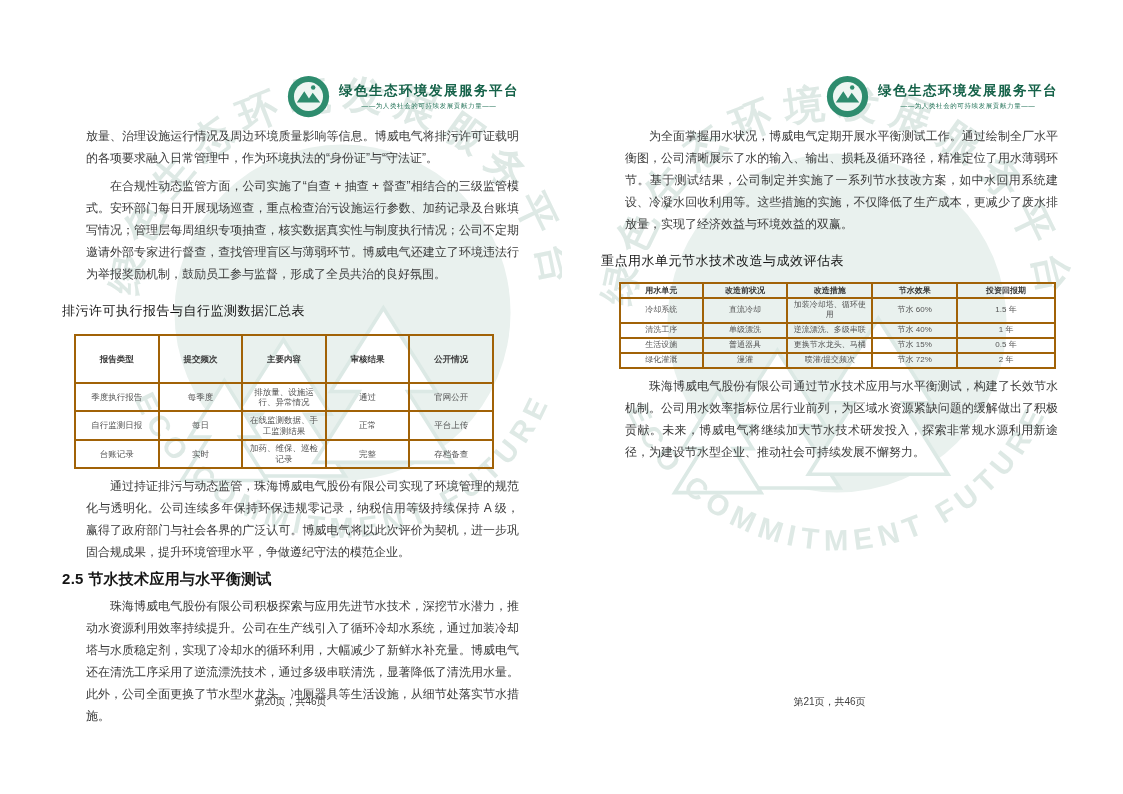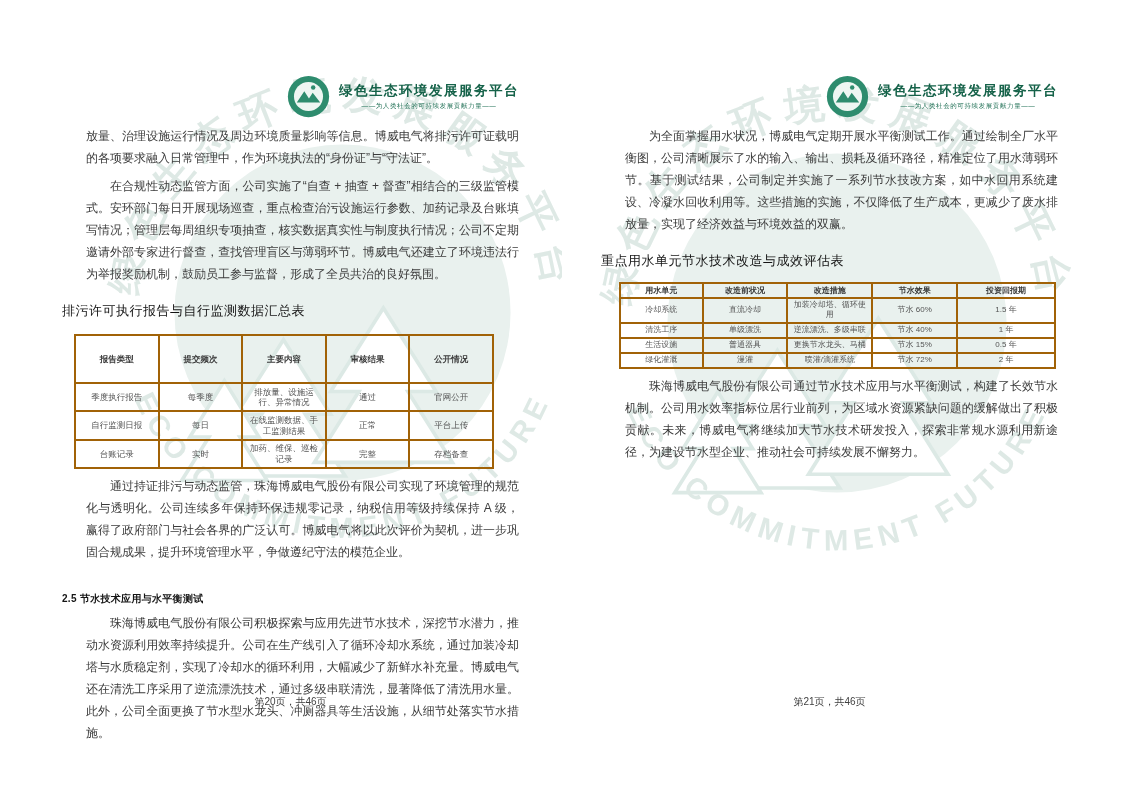--- a/index.html
+++ b/index.html
@@ -23,21 +23,21 @@
   .logo-row { display:flex; justify-content:flex-end; align-items:center; gap:8px; padding-top:74px; }
   .emblem { width:45px; height:45px; flex:0 0 auto; }
   .logo-text { display:flex; flex-direction:column; align-items:center; }
   .logo-title { font-size:13.5px; font-weight:700; color:#156249; letter-spacing:1.5px; line-height:1.3; }
   .logo-tagline { font-size:6.5px; color:#1d6e53; letter-spacing:0.6px; margin-top:3px; }
 
   
   .body { font-size:12px; line-height:22px; text-align:justify; color:#3b3b3b; margin-top:6px;margin-left:24px; }
   .indent { text-indent:2em; }
   .table-title { font-size:13px; font-weight:400; color:#141414; margin:17px 0 0 0; letter-spacing:0.5px; }
-  .section-heading { font-size:10px; font-weight:700; color:#141414; margin:29px 0 0 0; letter-spacing:0.3px; }
+  .section-heading { font-size:15px; font-weight:700; color:#141414; margin:7px 0 0 0; letter-spacing:0.3px; }
 
   
   table { border-collapse:collapse; text-align:center; table-layout:fixed; background:transparent; }
   th,td { border:2px solid #a16207; vertical-align:middle; word-break:break-all; }
   th { font-weight:700; color:#3a3a3a; }
   td { color:#555; }
 
   .permit-table { width:420px; margin:14px 0 0 12px; font-size:8.5px; }
   .permit-table th { padding:18px 2px; line-height:1.2; }
   .permit-table td { padding:2.5px 3px; line-height:1.25; }
@@ -221,21 +221,21 @@
             <tr>
               <td>生活设施</td>
               <td>普通器具</td>
               <td>更换节水龙头、马桶</td>
               <td>节水 15%</td>
               <td>0.5 年</td>
             </tr>
             <tr>
               <td>绿化灌溉</td>
               <td>漫灌</td>
-              <td>喷灌/滴灌系统</td>
+              <td>喷灌/提交频次</td>
               <td>节水 72%</td>
               <td>2 年</td>
             </tr>
           </tbody>
         </table>
 
       <p class="body indent">珠海博威电气股份有限公司通过节水技术应用与水平衡测试，构建了长效节水机制。公司用水效率指标位居行业前列，为区域水资源紧缺问题的缓解做出了积极贡献。未来，博威电气将继续加大节水技术研发投入，探索非常规水源利用新途径，为建设节水型企业、推动社会可持续发展不懈努力。</p>
     </div>
 
     <div class="page-footer">第21页，共46页</div>

